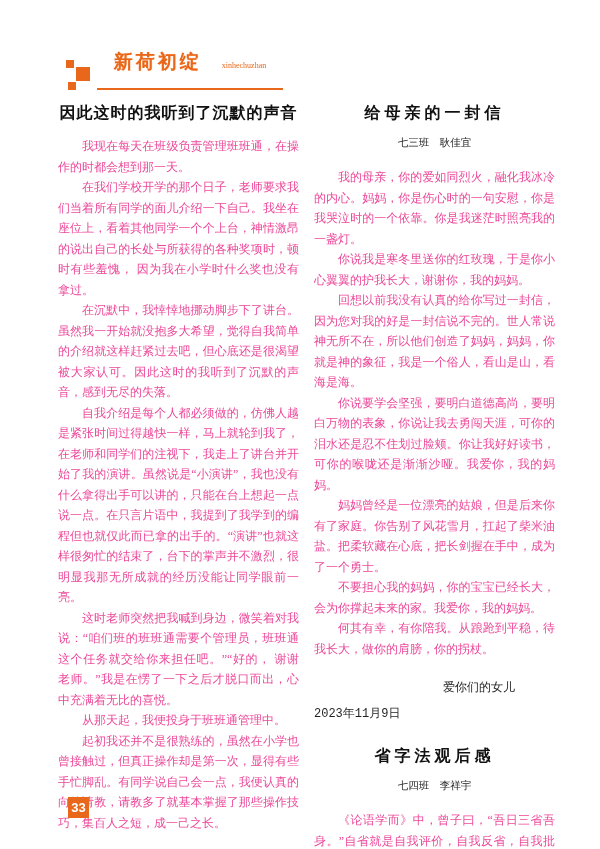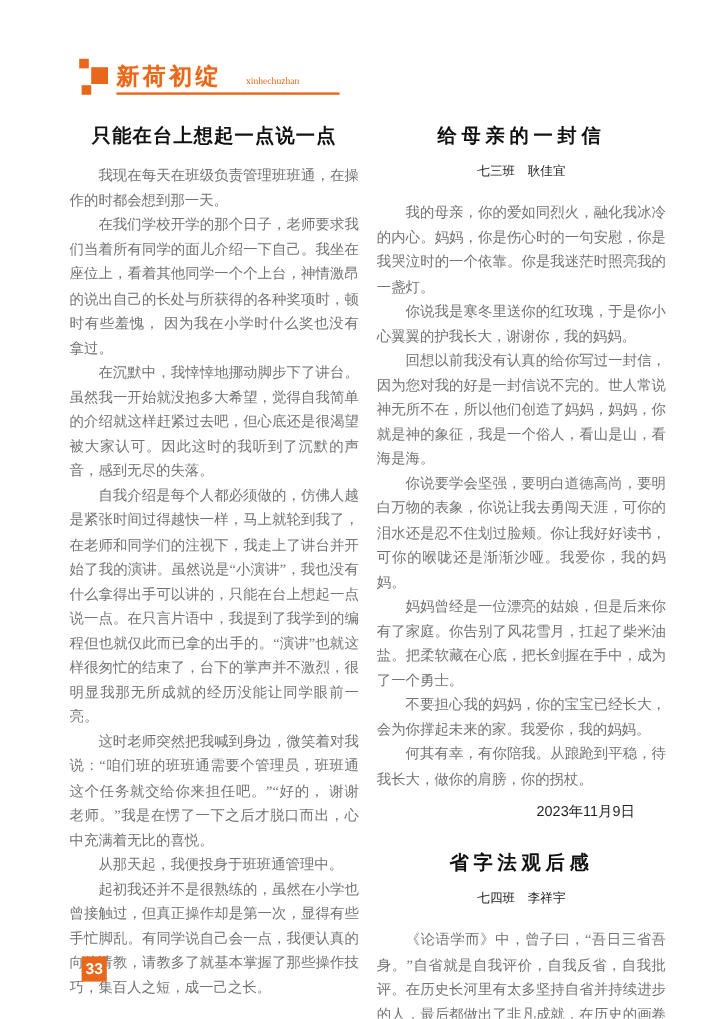--- a/index.html
+++ b/index.html
@@ -8,34 +8,34 @@
     position:relative; width:600px; height:849px; background:#ffffff;
     font-family:"Liberation Serif","DejaVu Serif",serif; color:#1f1f1f; overflow:hidden;
   }
   
   .hdr { position:absolute; top:49px; left:66px; display:flex; align-items:flex-end; }
   .logo-mark { position:relative; width:26px; height:30px; margin-right:5px; }
   .logo-mark .sq { position:absolute; background:#e8671a; }
   .logo-mark .sq1 { width:8px;  height:8px;  left:0;  top:4; }
   .logo-mark .sq2 { width:14px; height:14px; left:10px; top:7px; }
   .logo-mark .sq3 { width:8px;  height:8px;  left:2px;  top:22px; }
-  .logo-line { display:flex; align-items:baseline; border-bottom:2px solid #e8671a; padding-bottom:0; width:186px; }
+  .logo-line { display:flex; align-items:baseline; border-bottom:2px solid #e8671a; padding-bottom:13px; width:186px;justify-content:center; }
   .logo-text { color:#e8671a; font-weight:bold; font-size:19px; letter-spacing:3px; white-space:nowrap;
                text-shadow:0 0 1px #ffb27a; }
   .logo-sub  { color:#e8671a; font-size:8px; margin-left:20px; white-space:nowrap; }
   
   .columns { position:absolute; top:93px; left:58px; width:497px; display:flex; gap:15px; }
   .col { flex:1; min-width:0; }
   .a-title { text-align:center; font-weight:bold; font-size:16px; letter-spacing:1px; margin:10px 0 12px; color:#111; }
   .a-title.big { font-size:16px; letter-spacing:4px; }
   .byline { text-align:center; font-size:10.5px; margin-bottom:17px; color:#222; }
-  .body p { font-size:12px; line-height:20.5px; text-align:justify; text-indent:2em; color:#737373; }
+  .body p { font-size:12px; line-height:20.5px; text-align:justify; text-indent:2em; color:#ec4899; }
   .body p.salutation { text-indent:0; }
   .sig  { font-size:12px; text-align:right; padding-right:40px; margin-top:20px; }
-  .date { font-size:12px; text-align:right; padding-right:26px; margin-top:9px; font-family:Liberation Sans, sans-serif; }
+  .date { font-size:12px; padding-right:26px; margin-top:9px; font-family:Liberation Mono, monospace; }
   .second { margin-top:24px; }
   
   .page-num {
     position:absolute; left:68px; top:797px; width:21px; height:21px; background:#e8671a;
     color:#fff; font-size:13px; font-weight:bold; display:flex; align-items:center; justify-content:center;
     font-family:"Liberation Sans","DejaVu Sans",sans-serif;
   }
 </style>
 </head>
 <body>
@@ -50,39 +50,40 @@
     </div>
     <div class="logo-line">
       <span class="logo-text">新荷初绽</span>
       <span class="logo-sub">xinhechuzhan</span>
     </div>
   </div>
 
   <div class="columns">
 
     <section class="col">
-      <h2 class="a-title">只能在台上想起一点说一点</h2>
+      <h2 class="a-title">因此这时的我听到了沉默的声音</h2>
       <div class="body">
           <p>我现在每天在班级负责管理班班通，在操作的时都会想到那一天。</p>
           <p>在我们学校开学的那个日子，老师要求我们当着所有同学的面儿介绍一下自己。我坐在座位上，看着其他同学一个个上台，神情激昂的说出自己的长处与所获得的各种奖项时，顿时有些羞愧， 因为我在小学时什么奖也没有拿过。</p>
           <p>在沉默中，我悻悻地挪动脚步下了讲台。虽然我一开始就没抱多大希望，觉得自我简单的介绍就这样赶紧过去吧，但心底还是很渴望被大家认可。因此这时的我听到了沉默的声音，感到无尽的失落。</p>
           <p>自我介绍是每个人都必须做的，仿佛人越是紧张时间过得越快一样，马上就轮到我了，在老师和同学们的注视下，我走上了讲台并开始了我的演讲。虽然说是“小演讲”，我也没有什么拿得出手可以讲的，只能在台上想起一点说一点。在只言片语中，我提到了我学到的编程但也就仅此而已拿的出手的。“演讲”也就这样很匆忙的结束了，台下的掌声并不激烈，很明显我那无所成就的经历没能让同学眼前一亮。</p>
           <p>这时老师突然把我喊到身边，微笑着对我说：“咱们班的班班通需要个管理员，班班通这个任务就交给你来担任吧。”“好的， 谢谢老师。”我是在愣了一下之后才脱口而出，心中充满着无比的喜悦。</p>
           <p>从那天起，我便投身于班班通管理中。</p>
           <p>起初我还并不是很熟练的，虽然在小学也曾接触过，但真正操作却是第一次，显得有些手忙脚乱。有同学说自己会一点，我便认真的向他请教，请教多了就基本掌握了那些操作技巧，集百人之短，成一己之长。</p>
         </div>
     </section>
 
     <section class="col">
       <article>
         <h2 class="a-title big">给母亲的一封信</h2>
         <div class="byline">七三班　耿佳宜</div>
         <div class="body">
           <span><p>我的母亲，你的爱如同烈火，融化我冰冷的内心。妈妈，你是伤心时的一句安慰，你是我哭泣时的一个依靠。你是我迷茫时照亮我的一盏灯。</p><p>你说我是寒冬里送你的红玫瑰，于是你小心翼翼的护我长大，谢谢你，我的妈妈。</p><p>回想以前我没有认真的给你写过一封信，因为您对我的好是一封信说不完的。世人常说神无所不在，所以他们创造了妈妈，妈妈，你就是神的象征，我是一个俗人，看山是山，看海是海。</p><p>你说要学会坚强，要明白道德高尚，要明白万物的表象，你说让我去勇闯天涯，可你的泪水还是忍不住划过脸颊。你让我好好读书，可你的喉咙还是渐渐沙哑。我爱你，我的妈妈。</p><p>妈妈曾经是一位漂亮的姑娘，但是后来你有了家庭。你告别了风花雪月，扛起了柴米油盐。把柔软藏在心底，把长剑握在手中，成为了一个勇士。</p><p>不要担心我的妈妈，你的宝宝已经长大，会为你撑起未来的家。我爱你，我的妈妈。</p><p>何其有幸，有你陪我。从踉跄到平稳，待我长大，做你的肩膀，你的拐杖。</p></span>
         </div>
+        <div class="sig">爱你们的女儿</div>
         <div class="date">2023年11月9日</div>
       </article>
 
       <article class="second">
         <h2 class="a-title big">省字法观后感</h2>
         <div class="byline">七四班　李祥宇</div>
         <div class="body">
             <p>《论语学而》中，曾子曰，“吾日三省吾身。”自省就是自我评价，自我反省，自我批评。在历史长河里有太多坚持自省并持续进步的人，最后都做出了非凡成就，在历史的画卷里留下自己的印记。自省并不是只用做一次，</p>
           </div>
       </article>

